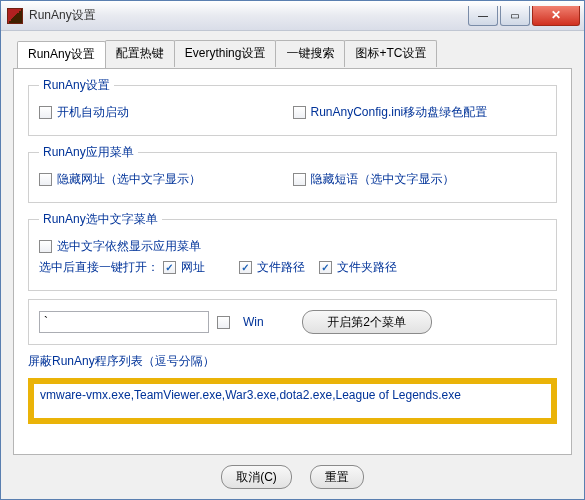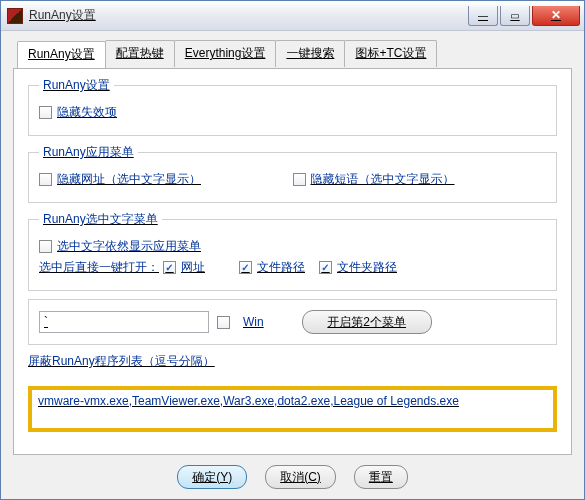--- a/index.html
+++ b/index.html
@@ -11,21 +11,20 @@
   height: 500px;
   overflow: hidden;
 }
 .window {
   width: 585px;
   height: 500px;
   border: 1px solid #5a7fb0;
   background: #a3a3a3;
   display: flex;
   flex-direction: column;
-  text-decoration: underline;
 }
 .titlebar {
   height: 30px;
   background: linear-gradient(#ffffff, #e8eaf0, #d9dde8);
   border-bottom: 1px solid #c0c6d2;
   display: flex;
   align-items: center;
   padding: 0 0 0 6px;
 }
 .app-icon {
@@ -140,24 +139,24 @@
 }
 .bottom-btns {
   display: flex;
   justify-content: center;
   gap: 18px;
   padding: 10px 0 4px 0;
 }
 .blocklist-box {
   width: 100%;
   height: 46px;
-  border: 4px solid #eab308;
+  border: 6px solid #eab308;
   background: #fff;
   padding: 4px 6px;
-  margin-top: 16px;
+  margin-top: 8px;
   color: #003399;
   font-size: 12px;
   overflow: hidden;
 }
 .blocklist-label { color: #003399; margin-top: 1px;}
 .hotkey-row { display:flex; align-items:center; gap:8px; margin-top:4px;}
 .hotkey-input { width: 170px; }
 .open2-btn { width: 130px; margin-left: 30px;}
 </style>
 </head>
@@ -185,21 +184,25 @@
     </div>
 
     <div class="tabframe">
       <div class="tabcontent">
 
         <fieldset>
           <legend>RunAny设置</legend>
           <div class="row">
             <div class="col">
               <span class="cb"></span>
-              <span class="label">隐藏失效项</span>
+              <span class="label">开机自动启动</span>
+            </div>
+            <div class="col">
+              <span class="cb"></span>
+              <span class="label">RunAnyConfig.ini移动盘绿色配置</span>
             </div>
           </div>
         </fieldset>
 
         <fieldset>
           <legend>RunAny应用菜单</legend>
           <div class="row">
             <div class="col">
               <span class="cb"></span>
               <span class="label">隐藏网址（选中文字显示）</span>
@@ -237,18 +240,17 @@
           </div>
         </fieldset>
 
         <div class="blocklist-label">屏蔽RunAny程序列表（逗号分隔）</div>
         <div class="blocklist-box">vmware-vmx.exe,TeamViewer.exe,War3.exe,dota2.exe,League of Legends.exe</div>
 
       </div>
     </div>
 
     <div class="bottom-btns">
-      <button class="btn primary">确定(Y)</button>
       <button class="btn">取消(C)</button>
       <button class="btn">重置</button>
     </div>
   </div>
 </div>
 
 </body></html>

